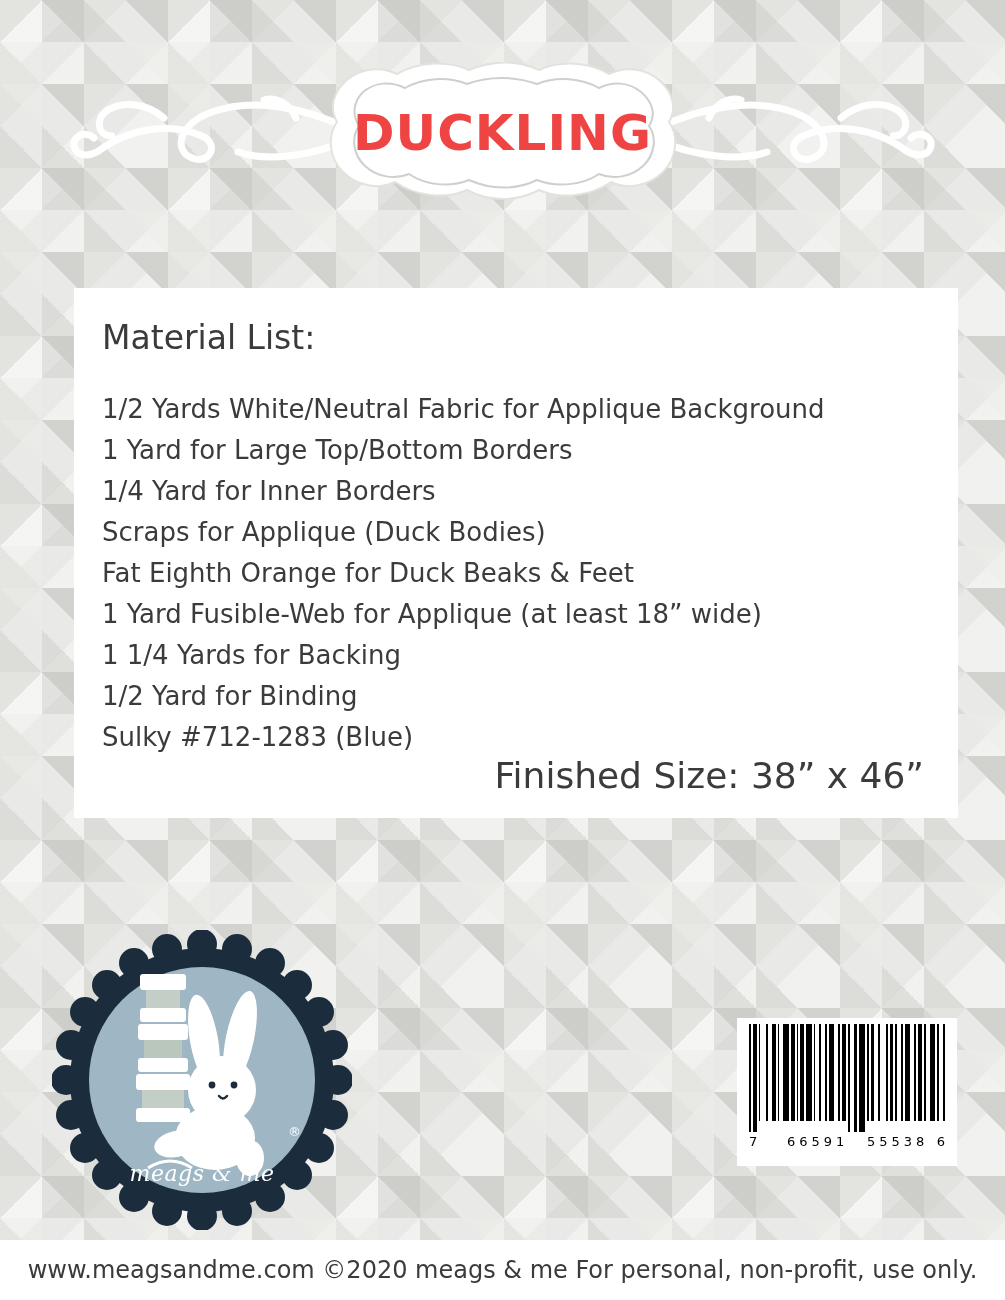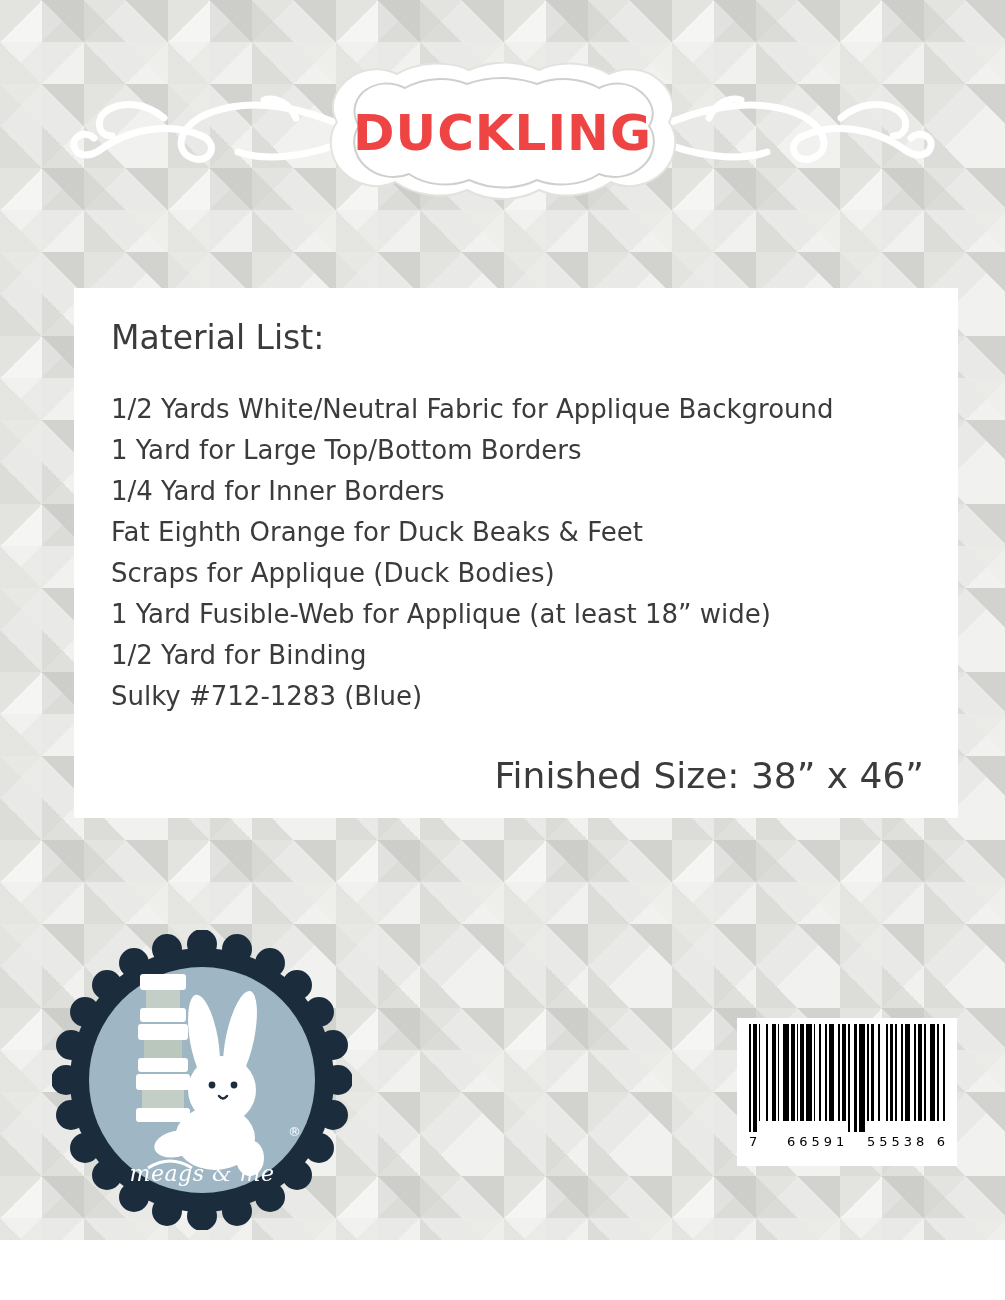--- a/index.html
+++ b/index.html
@@ -90,21 +90,21 @@
   
   .card {
     position: absolute;
     left: 74px;
     top: 288px;
     width: 884px;
     height: 530px;
     background: #ffffff;
   }
   .card-inner {
-    padding: 30px 34px 0 37px;
+    padding: 30px 34px 0 28px;
   }
   .list-heading {
     font-family: "DejaVu Sans", sans-serif;
     font-size: 33px;
     color: #3b3b3b;
     margin: 0 0 32px 0;
     font-weight: normal;
   }
   .mat-line {
     font-family: "DejaVu Sans", sans-serif;
@@ -241,23 +241,24 @@
       <div class="title-text">DUCKLING</div>
     </div>
   </div>
 
   <div class="card">
     <div class="card-inner">
       <div class="list-heading">Material List:</div>
       <div class="mat-line">1/2 Yards White/Neutral Fabric for Applique Background</div>
       <div class="mat-line">1 Yard for Large Top/Bottom Borders</div>
       <div class="mat-line">1/4 Yard for Inner Borders</div>
+      <div class="mat-line">Scraps for Applique (Duck Bodies)</div>
       <div class="mat-line">Fat Eighth Orange for Duck Beaks &amp; Feet</div>
-      <div class="mat-line">Scraps for Applique (Duck Bodies)</div>
       <div class="mat-line">1 Yard Fusible-Web for Applique (at least 18” wide)</div>
+      <div class="mat-line">1 1/4 Yards for Backing</div>
       <div class="mat-line">1/2 Yard for Binding</div>
       <div class="mat-line">Sulky #712-1283 (Blue)</div>
     </div>
     <div class="finished-size">Finished Size: 38” x 46”</div>
   </div>
 
   <div class="logo">
     <svg viewBox="0 0 300 300" width="300" height="300">
       <g fill="#1b2d3d">
 
@@ -362,14 +363,17 @@
         <span class="short" style="left: 193.8px; width: 1.9px;"></span>
       </div>
     <div class="barcode-digits">
       <span class="bd-left">7</span>
       <span class="bd-mid">66591</span>
       <span class="bd-mid2">55538</span>
       <span class="bd-right">6</span>
     </div>
   </div>
 
+  <div class="footer">
+    <div class="footer-text">www.meagsandme.com ©2020 meags &amp; me For personal, non-profit, use only.</div>
+  </div>
 
 </div>
 
 </body></html>

